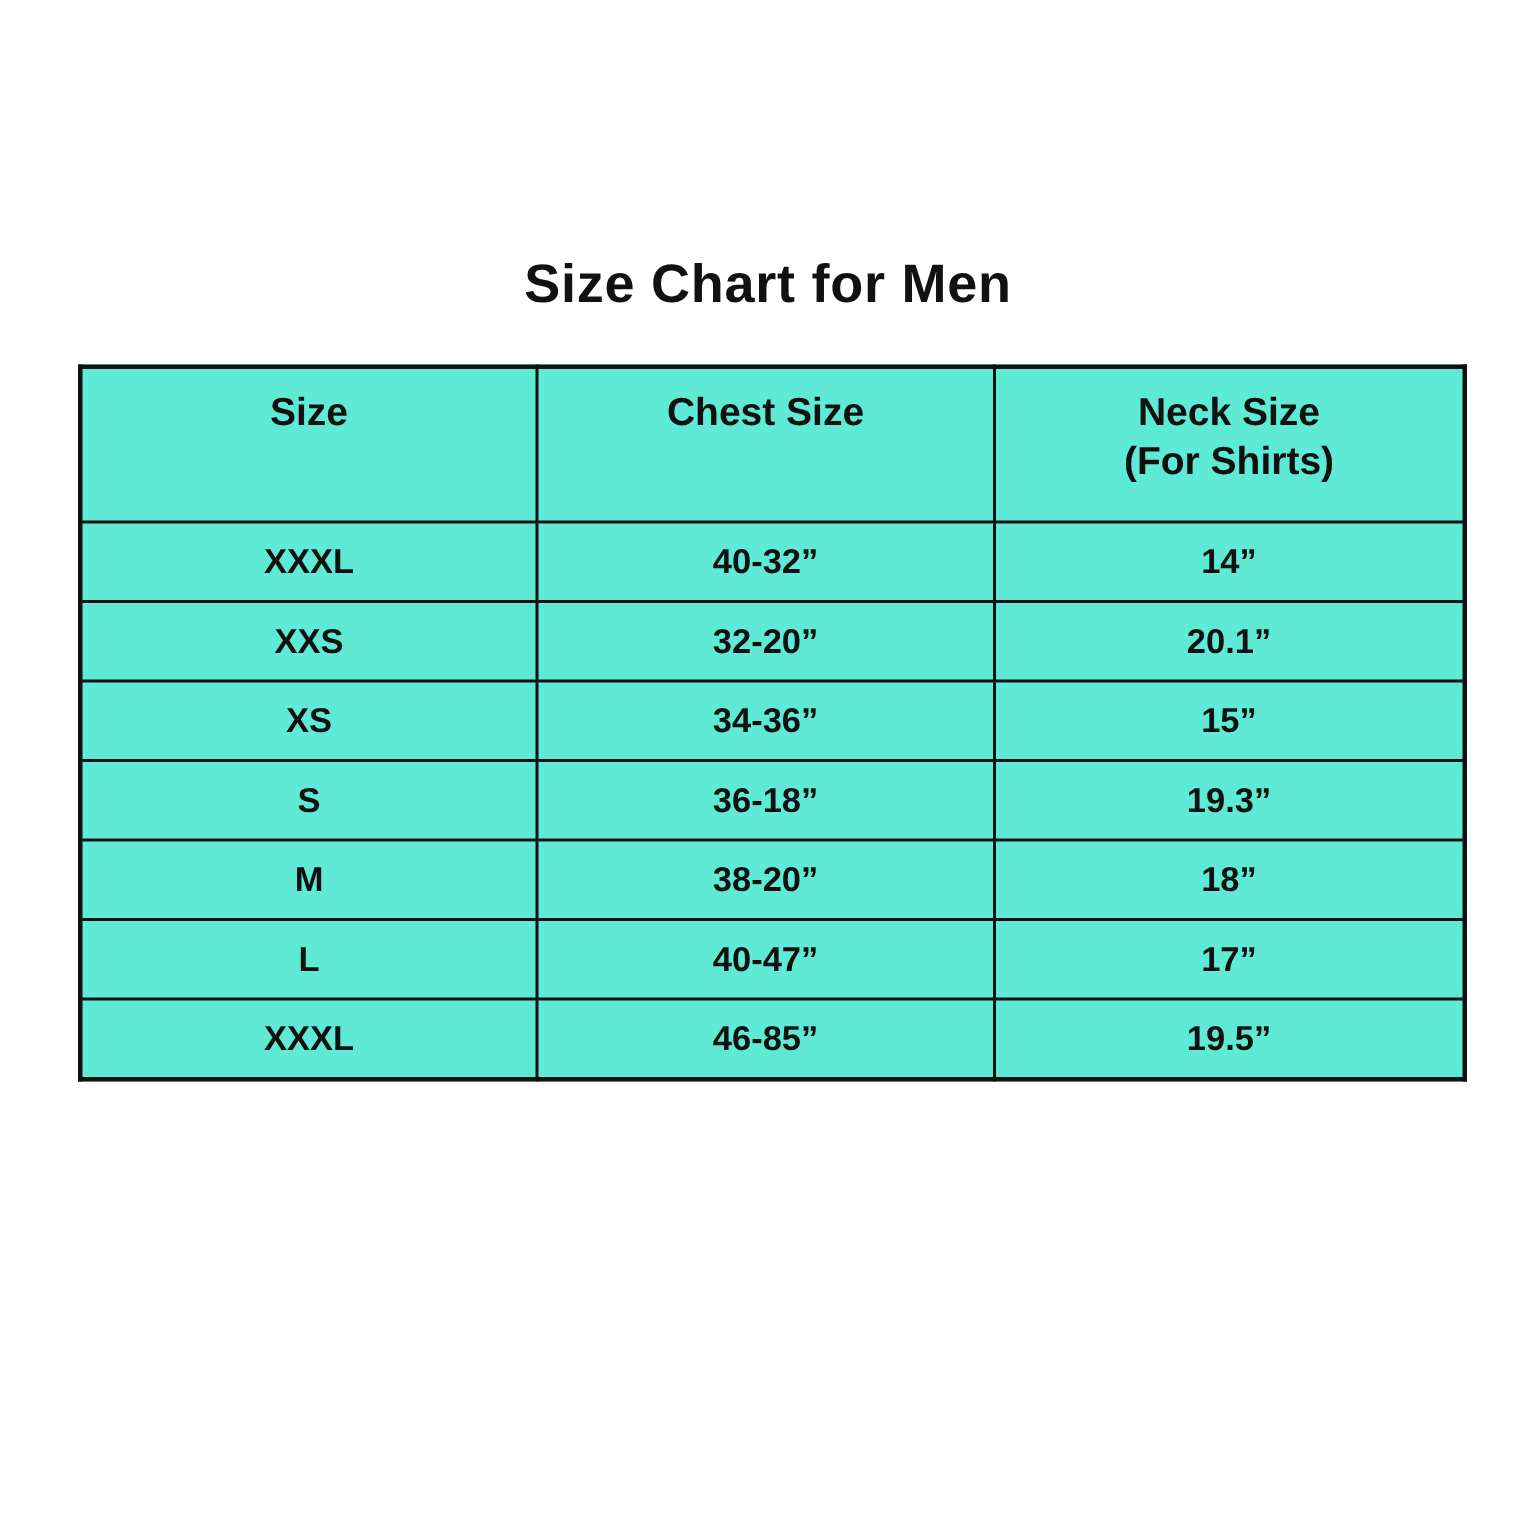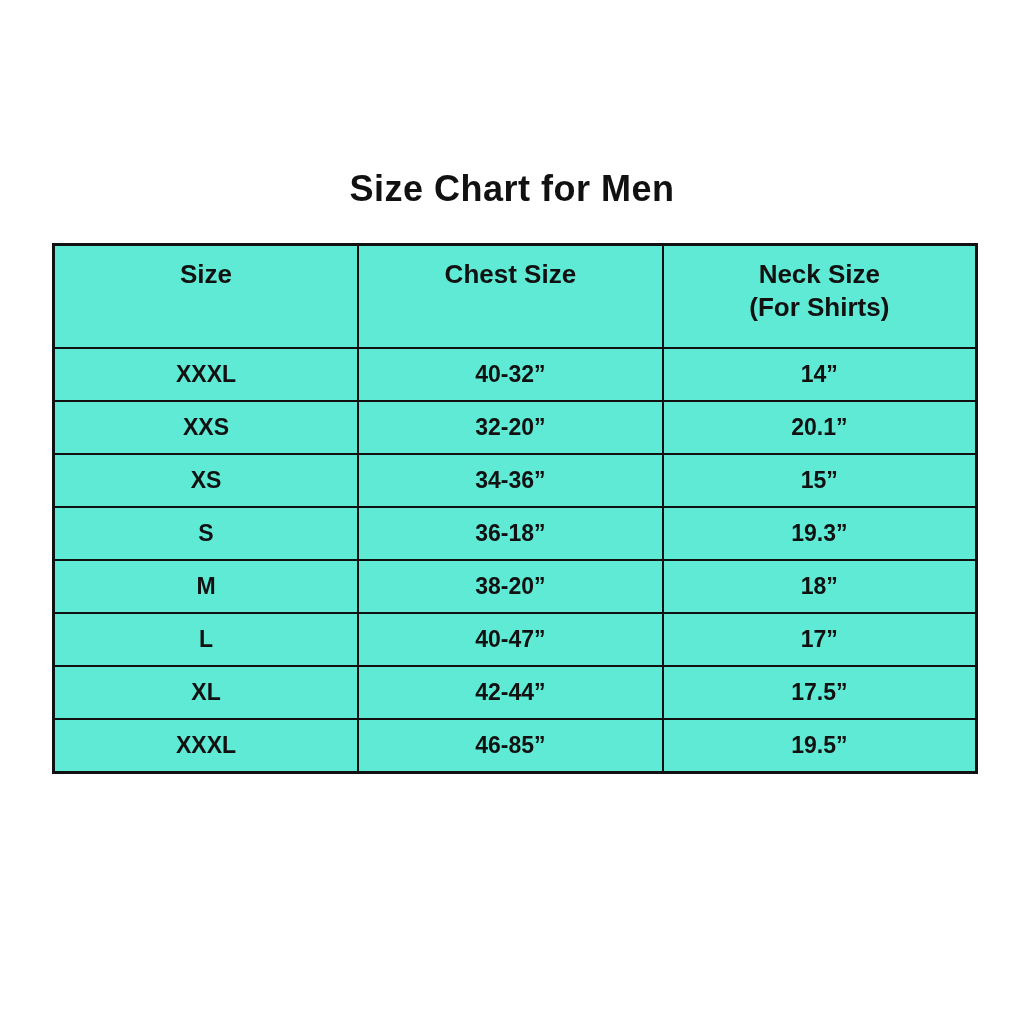--- a/index.html
+++ b/index.html
@@ -107,23 +107,18 @@
       <td>M</td>
       <td>38-20”</td>
       <td>18”</td>
     </tr>
     <tr>
       <td>L</td>
       <td>40-47”</td>
       <td>17”</td>
     </tr>
     <tr>
-      <td>XL</td>
-      <td>42-44”</td>
-      <td>17.5”</td>
-    </tr>
-    <tr>
       <td>XXXL</td>
       <td>46-85”</td>
       <td>19.5”</td>
     </tr>
   </tbody>
 </table>
 
 </body></html>

